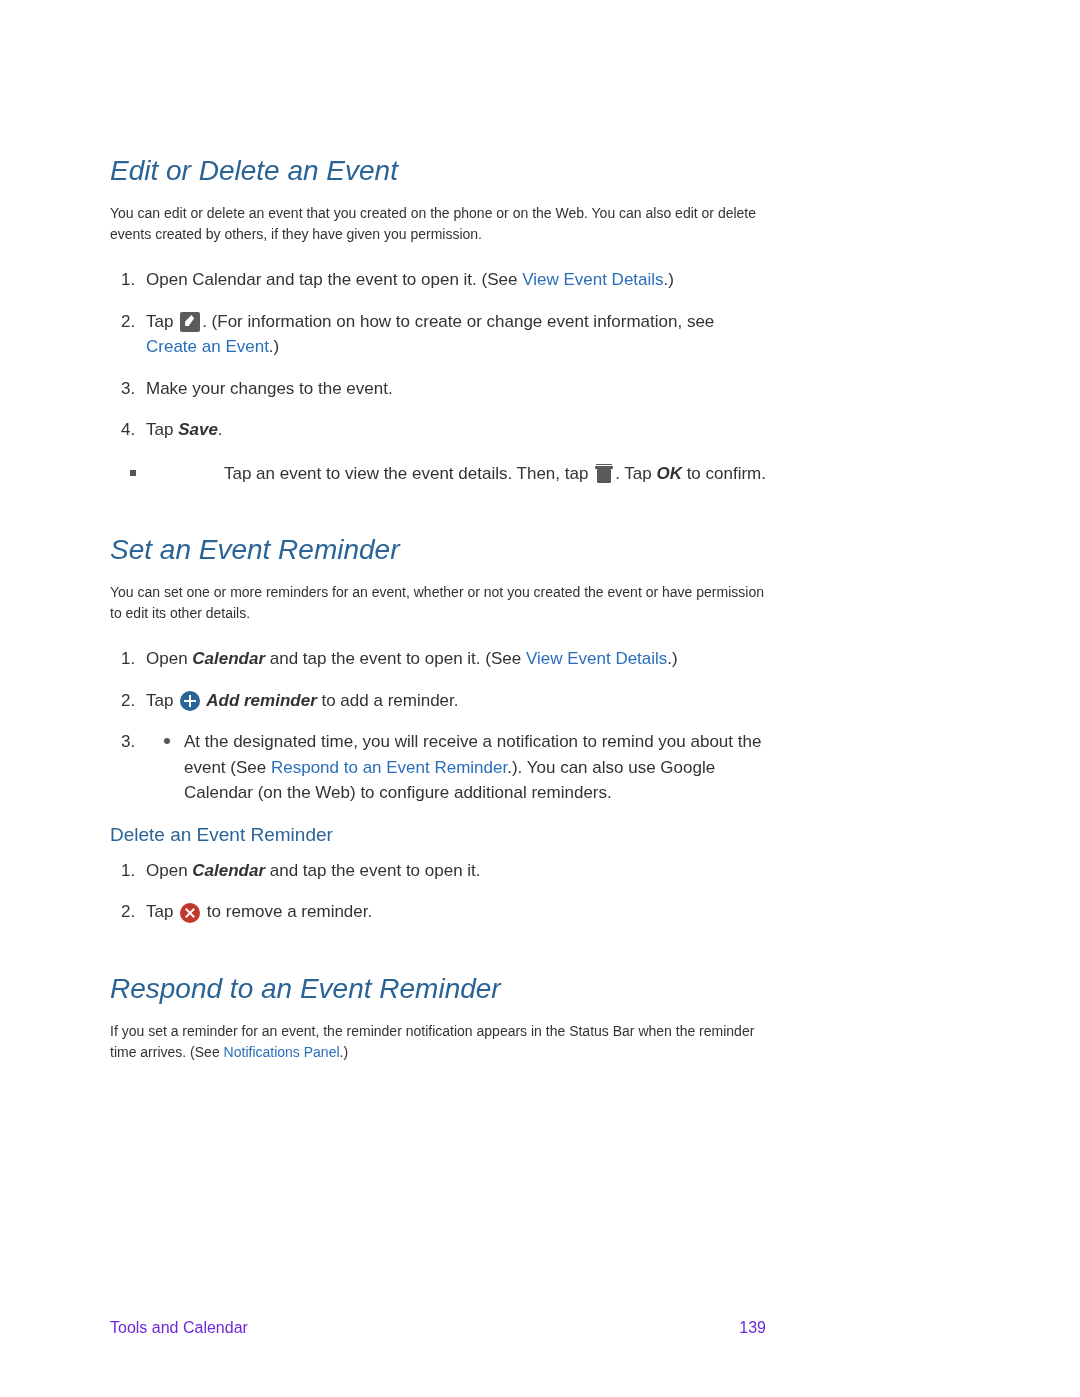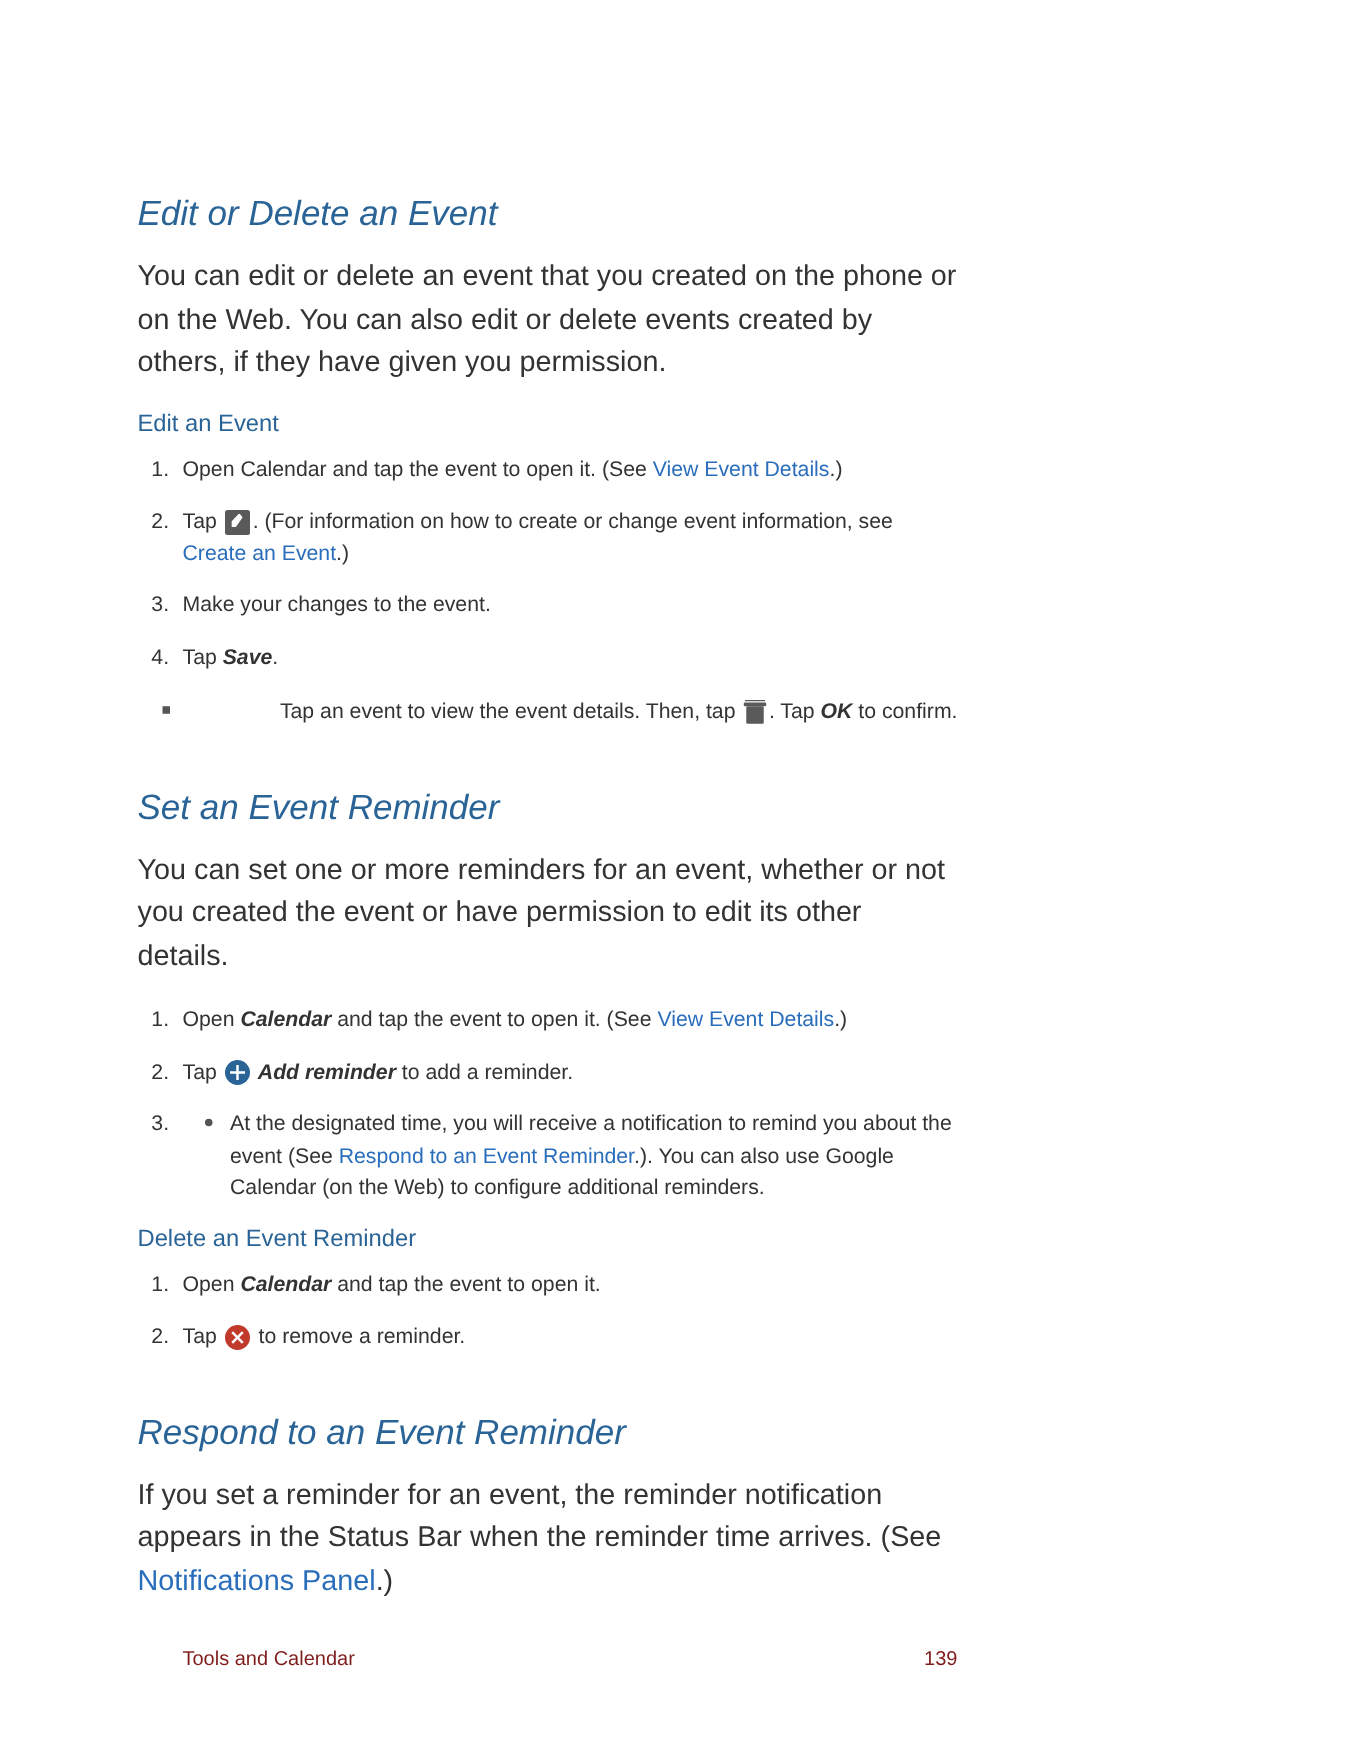--- a/index.html
+++ b/index.html
@@ -17,21 +17,21 @@
     padding: 155px 110px 0 110px;
   }
   h2.section-title {
     font-style: italic;
     font-weight: normal;
     font-size: 28px;
     color: #2a6496;
     margin: 0 0 16px 0;
   }
   p.intro {
-    font-size: 23px;
+    font-size: 14px;
     line-height: 1.5;
     margin: 0 0 22px 0;
     color: #333;
   }
   h3.sub-title {
     font-size: 19px;
     font-weight: normal;
     color: #2a6496;
     margin: 0 0 12px 0;
   }
@@ -168,34 +168,32 @@
   .section-block { margin-bottom: 48px; }
 
   .footer {
     position: absolute;
     left: 110px;
     right: 110px;
     bottom: 60px;
     display: flex;
     justify-content: space-between;
     font-size: 16px;
-    color: #7f1d1d;
-    margin-left: 36px;
+    color: #6d28d9;
   }
 </style>
 </head>
 <body>
 
 <div class="page">
 
   <div class="section-block">
     <h2 class="section-title">Edit or Delete an Event</h2>
     <p class="intro">You can edit or delete an event that you created on the phone or on the Web. You can also edit or delete events created by others, if they have given you permission.</p>
 
-    <h3 class="sub-title">Edit an Event</h3>
     <ol class="num">
       <li>
         <span>Open Calendar and tap the event to open it. (See </span><a class="link">View Event Details</a><span>.)</span>
       </li>
       <li>
         <span>Tap </span><span class="icon icon-edit"></span><span>. (For information on how to create or change event information, see </span><a class="link">Create an Event</a><span>.)</span>
       </li>
       <li>Make your changes to the event.</li>
       <li>
         <span>Tap </span><span class="bold">Save</span><span>.</span>

